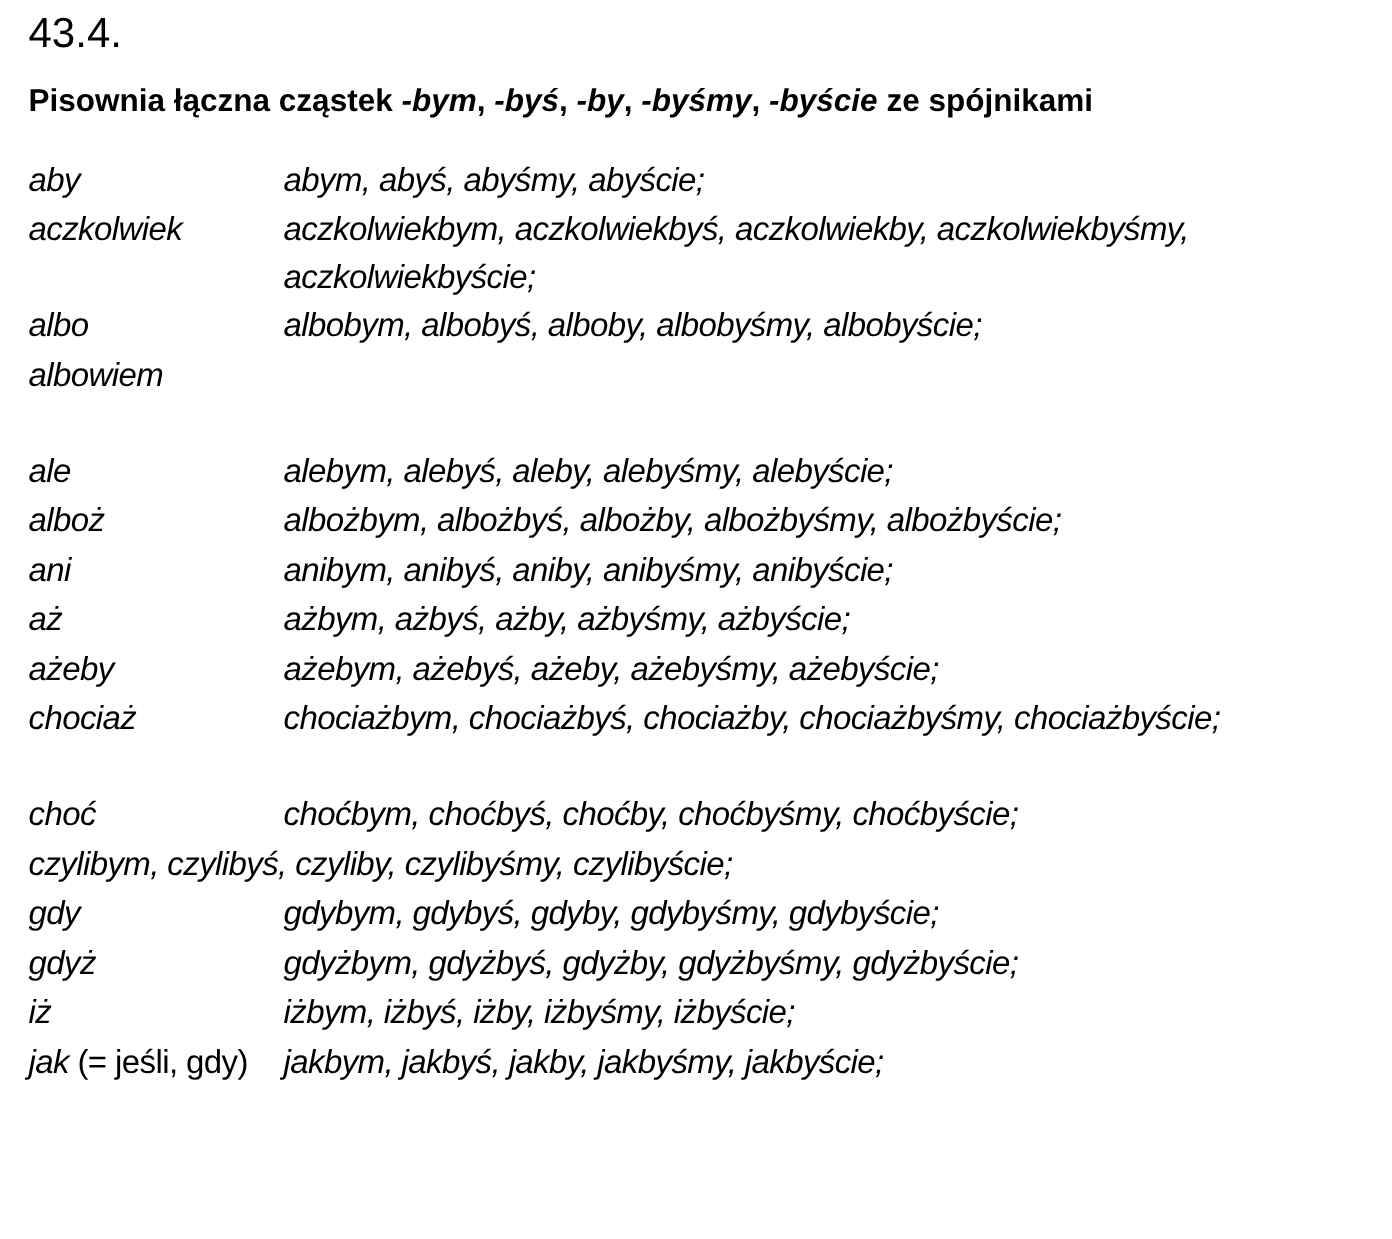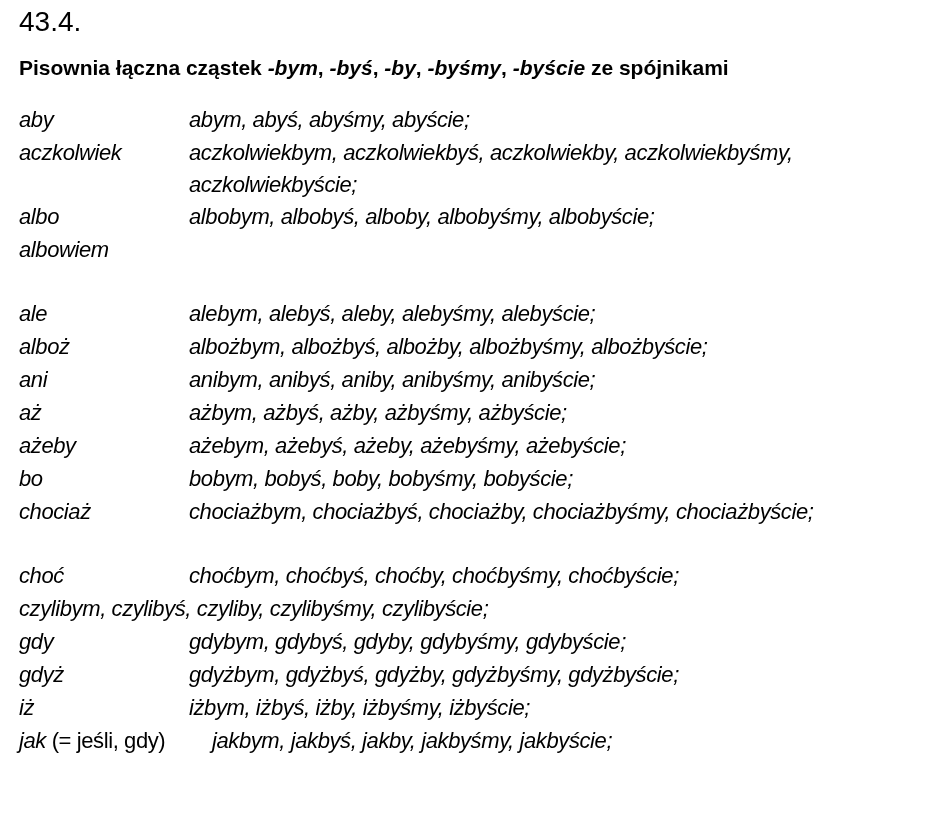--- a/index.html
+++ b/index.html
@@ -20,21 +20,21 @@
     margin-top: 11px;
   }
   .title em { font-style: italic; }
   .rows { position: absolute; left: 19px; top: 104px; width: 905px; }
   .row { display: flex; align-items: flex-start; font-size: 22px; line-height: 32px; font-style: italic; letter-spacing: -0.4px; }
   .row .term { width: 170px; flex: 0 0 170px; }
   .row .forms { flex: 1; }
   .row .term .plain { font-style: normal; }
   .r1 { height: 33px; }
   .r2 { height: 64px; }
-  .r3 { height: 66px; gap: 23px; }
+  .r3 { height: 66px; }
 </style>
 </head>
 <body>
 
 <div class="num">43.4.</div>
 
 <div class="title"><span>Pisownia łączna cząstek </span><em>-bym</em><span>, </span><em>-byś</em><span>, </span><em>-by</em><span>, </span><em>-byśmy</em><span>, </span><em>-byście</em><span> ze spójnikami</span></div>
 
 <div class="rows">
   <div class="row r1">
@@ -65,24 +65,20 @@
       <span class="forms">anibym, anibyś, aniby, anibyśmy, anibyście;</span>
     </div>
   <div class="row r1">
       <span class="term">aż</span>
       <span class="forms">ażbym, ażbyś, ażby, ażbyśmy, ażbyście;</span>
     </div>
   <div class="row r1">
       <span class="term">ażeby</span>
       <span class="forms">ażebym, ażebyś, ażeby, ażebyśmy, ażebyście;</span>
     </div>
-  <div class="row r1">
-      <span class="term">bo</span>
-      <span class="forms">bobym, bobyś, boby, bobyśmy, bobyście;</span>
-    </div>
   <div class="row r2">
       <span class="term">chociaż</span>
       <span class="forms" style="max-width:680px">chociażbym, chociażbyś, chociażby, chociażbyśmy, chociażbyście;</span>
     </div>
   <div class="row r1">
       <span class="term">choć</span>
       <span class="forms">choćbym, choćbyś, choćby, choćbyśmy, choćbyście;</span>
     </div>
   <div class="row r1">
       <span class="forms">czylibym, czylibyś, czyliby, czylibyśmy, czylibyście;</span>

